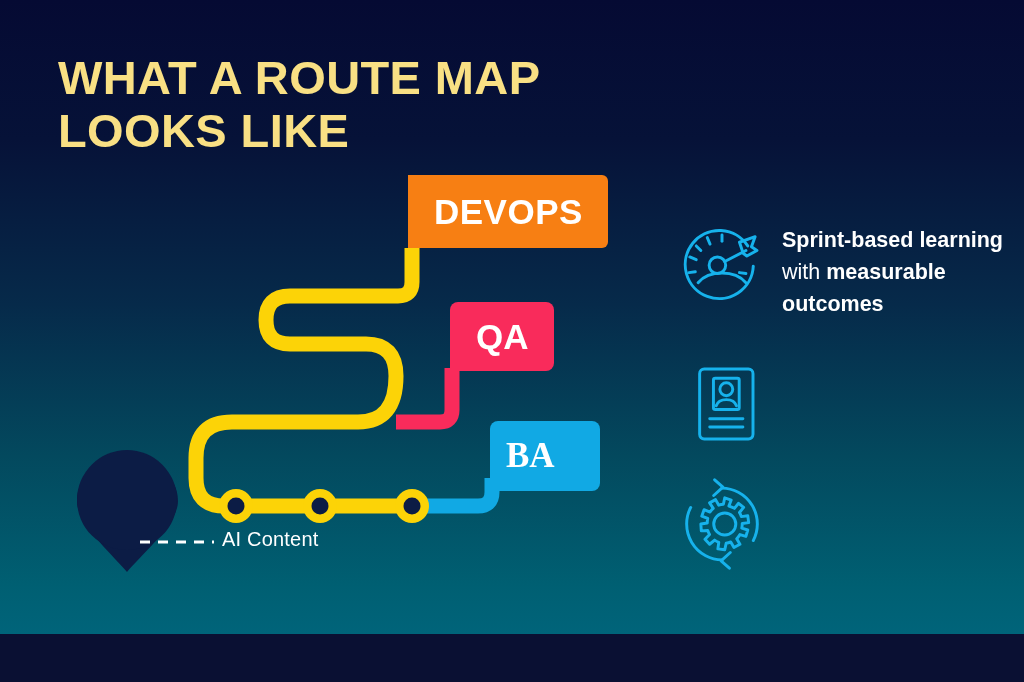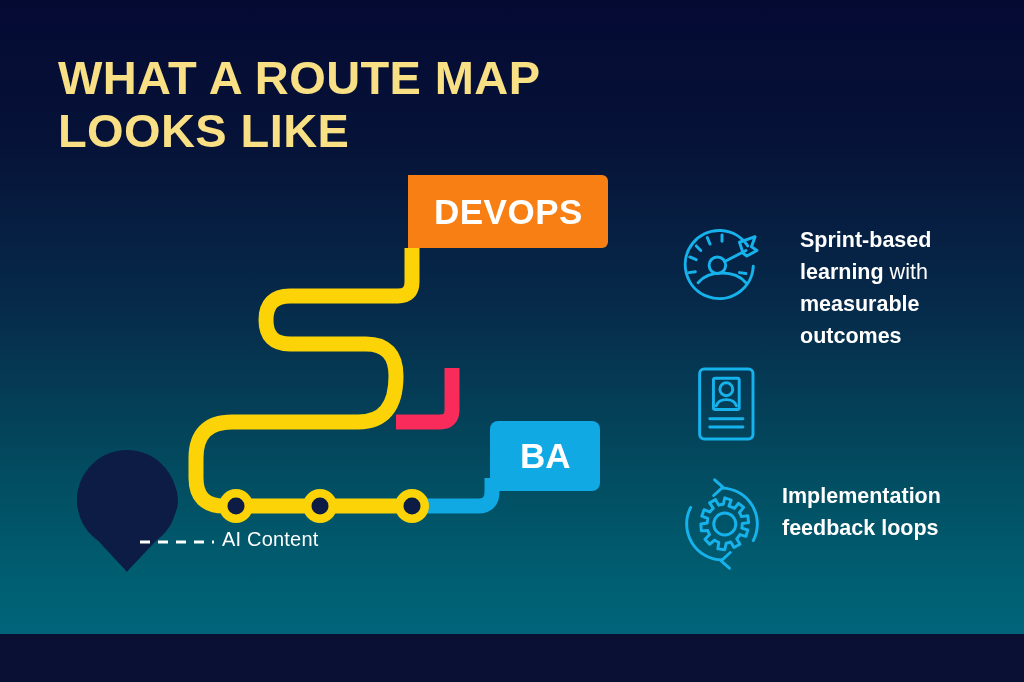--- a/index.html
+++ b/index.html
@@ -81,22 +81,23 @@
     padding-left: 26px;
     font-size: 35px;
   }
   #badge-ba {
     left: 490px;
     top: 421px;
     width: 110px;
     height: 70px;
     background: #11a9e4;
     border-radius: 8px 8px 8px 0;
-    padding-left: 30px;
+    padding-left: 16px;
     font-size: 35px;
+    font-family: Liberation Serif, serif;
   }
 
   
   #ai-content-label {
     position: absolute;
     left: 222px;
     top: 528px;
     color: #ffffff;
     font-size: 20px;
     font-weight: normal;
@@ -125,21 +126,21 @@
   .feature-text {
     margin-left: 14px;
     color: #ffffff;
     font-size: 21.5px;
     line-height: 32px;
     padding-top: 2px;
   }
   .feature-text .b { font-weight: bold; }
   .feature-text .r { font-weight: normal; }
 
-  #feature-0 { left: 0;  top: 0;   width: 336px; gap: 18px; }
+  #feature-0 { left: 0;  top: 0;   width: 336px; }
   #feature-1 { left: 8px; top: 136px; width: 330px; }
   #feature-2 { left: 0;  top: 256px; width: 336px; }
 </style>
 </head>
 <body>
 
 <div id="stage">
 
   <div id="title">What a route map
 looks like</div>
@@ -183,20 +184,23 @@
              C 178 524 142 554 127 572 Z" fill="#0c1c45"></path>
     <circle cx="127" cy="500" r="50" fill="#0c1c45"></circle>
 
     <line x1="140" y1="542" x2="214" y2="542" stroke="#ffffff" stroke-width="3" stroke-dasharray="10 8"></line>
   </svg>
 
   <div class="badge" id="badge-devops">
     <span>DEVOPS</span>
   </div>
 
+  <div class="badge" id="badge-qa">
+    <span>QA</span>
+  </div>
 
   <div class="badge" id="badge-ba">
     <span>BA</span>
   </div>
 
   <div id="ai-content-label">AI Content</div>
 
   <div id="feature-list">
 
     <div class="feature" id="feature-0">
@@ -247,19 +251,16 @@
                    A 22 22 0 0 0 36.5 61.5 L 31.5 66.5 L 36.5 72 L 42 67.5
                    A 22 22 0 0 0 46.5 70 L 45.5 77 L 53 78 L 54.5 71
                    A 22 22 0 0 0 59.5 69.5 L 63 75.5 L 69.5 72 L 66 66
                    A 22 22 0 0 0 69.5 61.5 L 76 63.5 L 78 56.5 L 71.5 54.5
                    A 22 22 0 0 0 72 49.5 L 79 48.5 L 78 41 L 71 42
                    A 22 22 0 0 0 69 37.5 L 73.5 32 L 68 27.5 L 63.5 33
                    A 22 22 0 0 0 57.5 30.5 Z"></path>
           <circle cx="53" cy="50" r="12"></circle>
         </g>
       </svg>
-      <div class="feature-text">
-        <span class="b">Implementation feedback loops</span><span class="r"></span><span class="b"></span>
-      </div>
     </div>
 
   </div>
 </div>
 
 </body></html>

